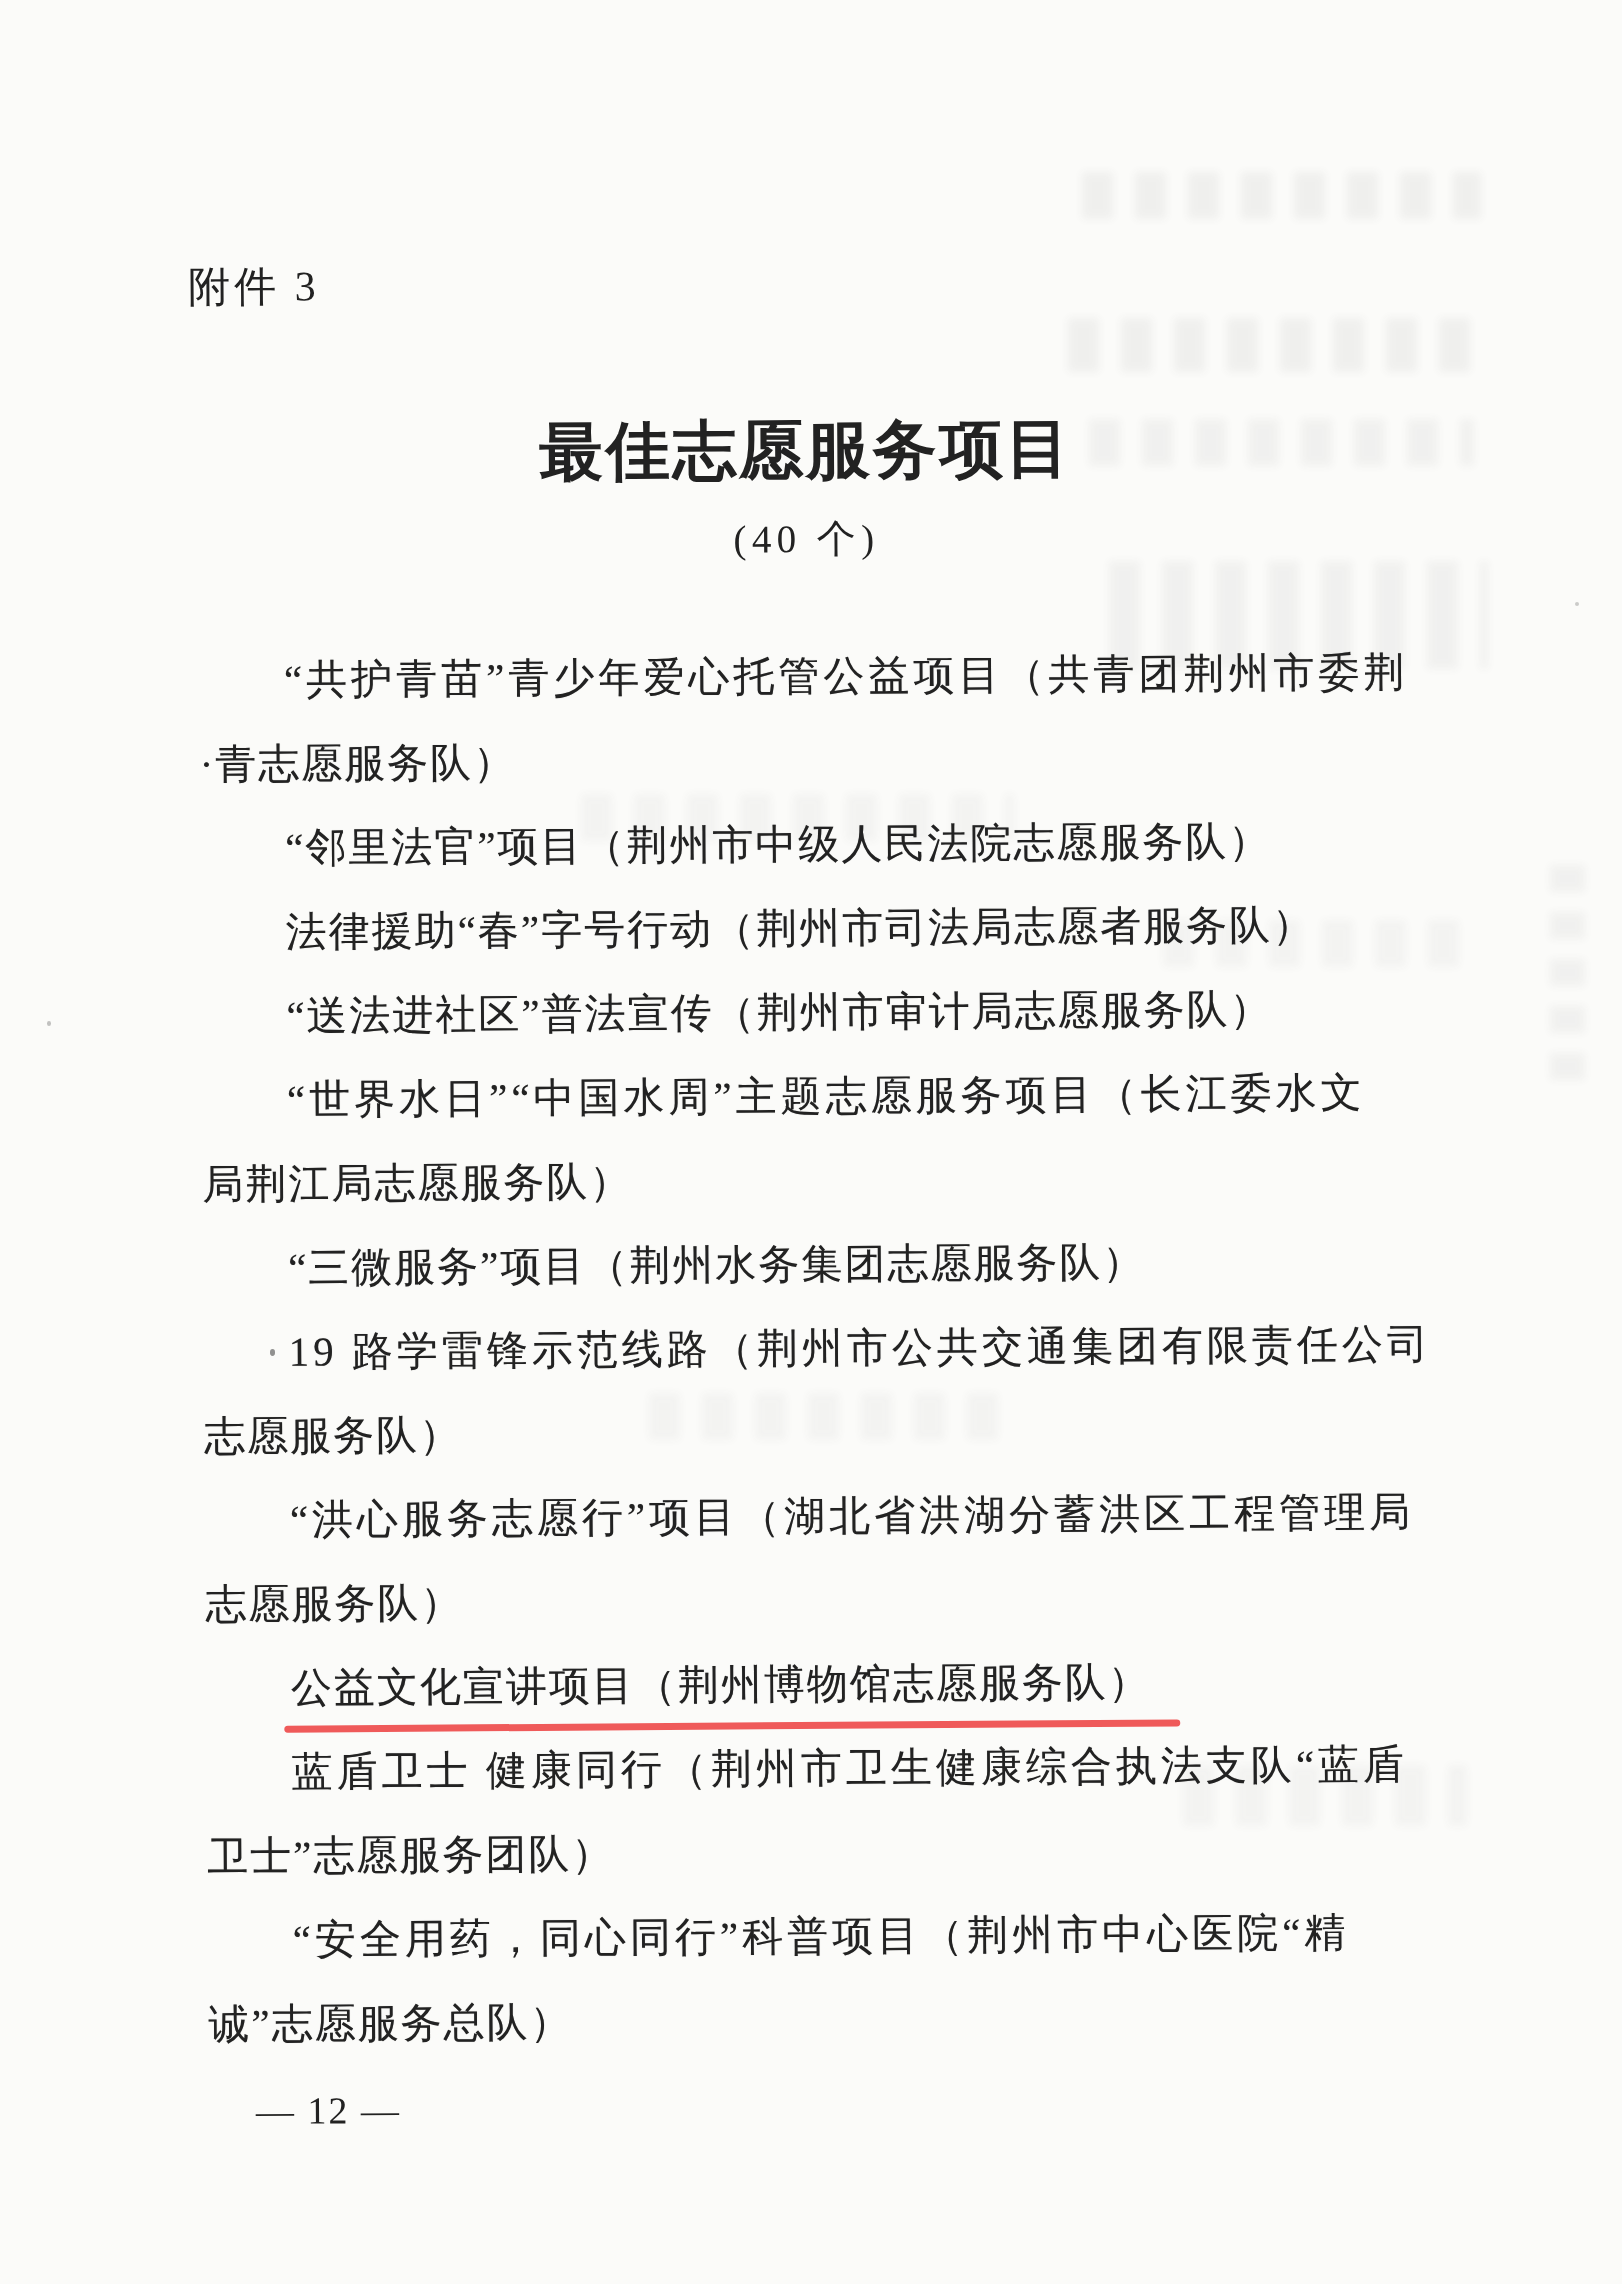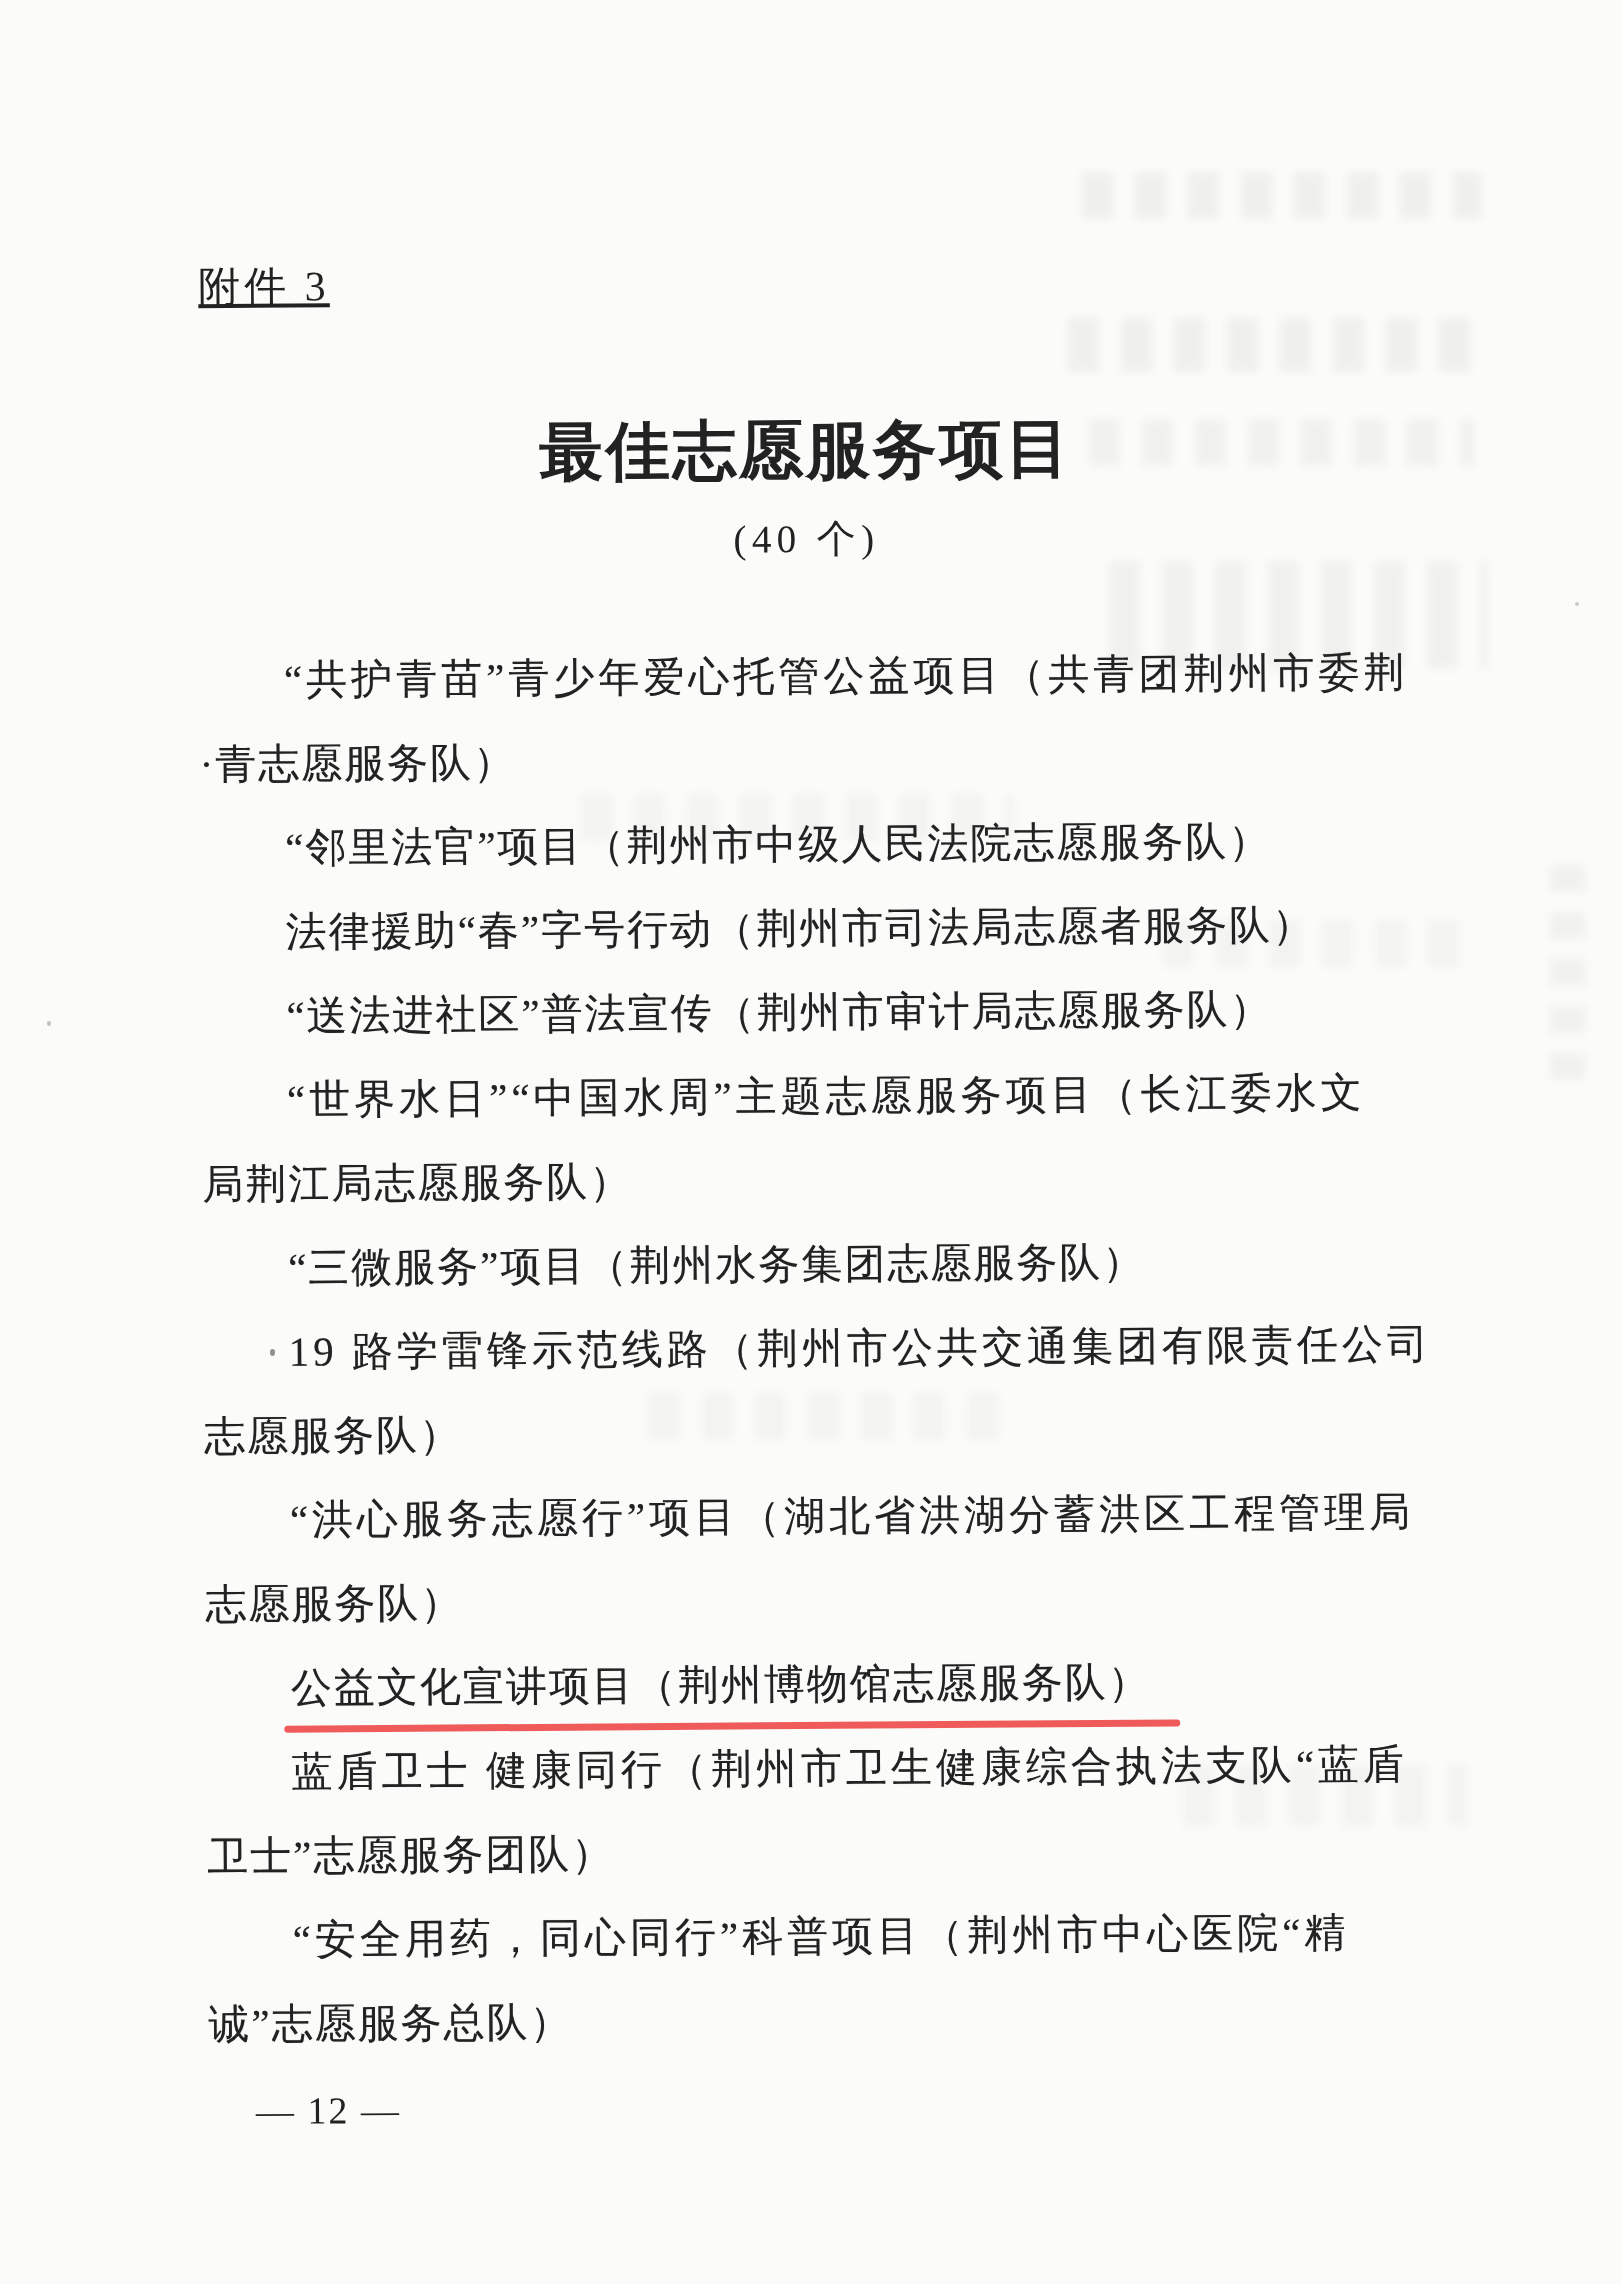--- a/index.html
+++ b/index.html
@@ -22,22 +22,22 @@
     position:absolute;filter:blur(4px);opacity:.06;pointer-events:none;
     background:repeating-linear-gradient(90deg,#444 0 31px,transparent 31px 53px);
   }
   .artifact.v{background:repeating-linear-gradient(180deg,#444 0 27px,transparent 27px 47px);}
   .speck{position:absolute;background:#3a3a3a;border-radius:50%;opacity:.55;}
   .content{
     position:absolute;left:0;top:0;width:1623px;height:2284px;
     transform:rotate(-0.4deg);transform-origin:50% 55%;
   }
   .attachment{
-    position:absolute;left:205px;top:254px;height:58px;line-height:58px;
-    font-size:42px;letter-spacing:4px;white-space:nowrap;text-decoration:underline;
+    position:absolute;left:195px;top:254px;height:58px;line-height:58px;
+    font-size:42px;letter-spacing:4px;white-space:nowrap;
   }
   .doc-title{
     position:absolute;left:0;top:412px;width:1623px;height:76px;line-height:76px;
     text-align:center;font-family:"Liberation Sans","DejaVu Sans",sans-serif;
     font-weight:700;font-size:64px;letter-spacing:2.7px;
   }
   .doc-subtitle{
     position:absolute;left:0;top:506px;width:1623px;height:65px;line-height:65px;
     text-align:center;font-size:39px;letter-spacing:5.4px;
   }

